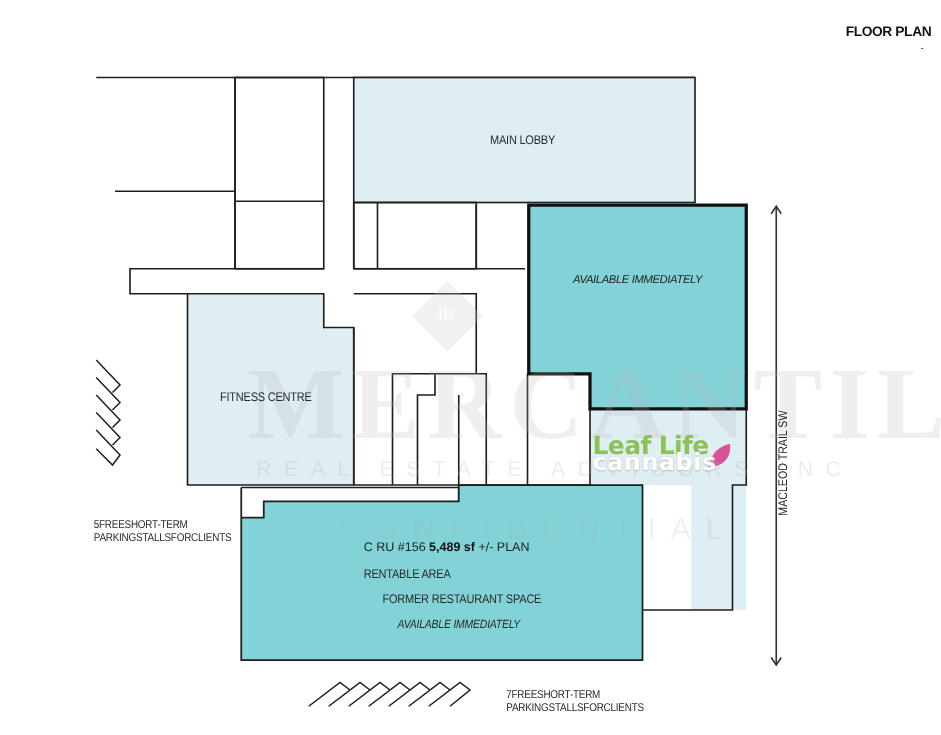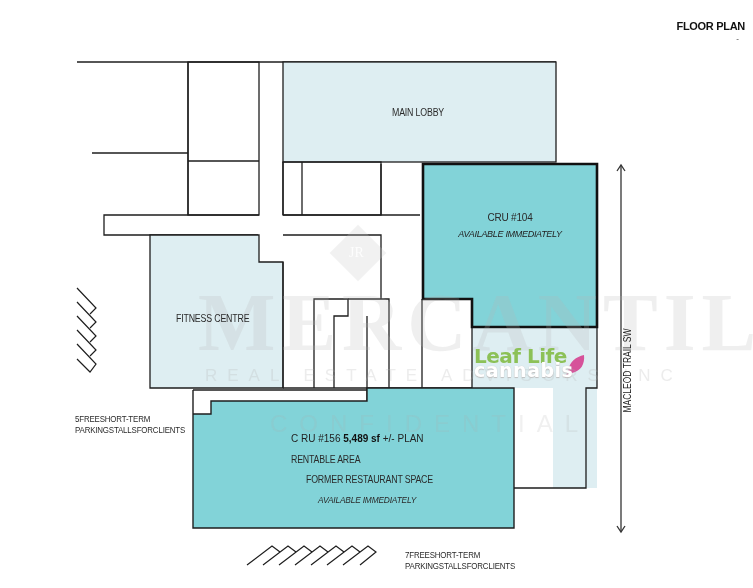--- a/index.html
+++ b/index.html
@@ -113,21 +113,20 @@
 <div class="wm-jr"></div>
 <div class="wm-jr-text">JR</div>
 <div class="wm-big">MERCANTILE</div>
 <div class="wm-sub">REAL ESTATE ADVISORS INC</div>
 <div class="wm-conf">CONFIDENTIAL</div>
 
 <div class="label" style="left:392px; top:107px;">MAIN LOBBY</div>
 <div class="label" style="left:176px; top:313px;">FITNESS CENTRE</div>
 
 <div class="abs" style="left:423px; top:212px; width:174px; text-align:center;">
-  <div class="label" style="position:static; transform:none; font-size:10px;">CRU #104</div>
   <div class="ital" style="font-size:9px; margin-top:6px; letter-spacing:-0.3px;">AVAILABLE IMMEDIATELY</div>
 </div>
 
 <div class="abs" style="left:291px; top:433px; font-size:10px; white-space:nowrap;">
   <span>C RU #156</span>
   <span class="bold">5,489 sf</span>
   <span>+/- PLAN</span>
 </div>
 <div class="label" style="left:291px; top:454px;">RENTABLE AREA</div>
 <div class="label" style="left:306px; top:474px;">FORMER RESTAURANT SPACE</div>

